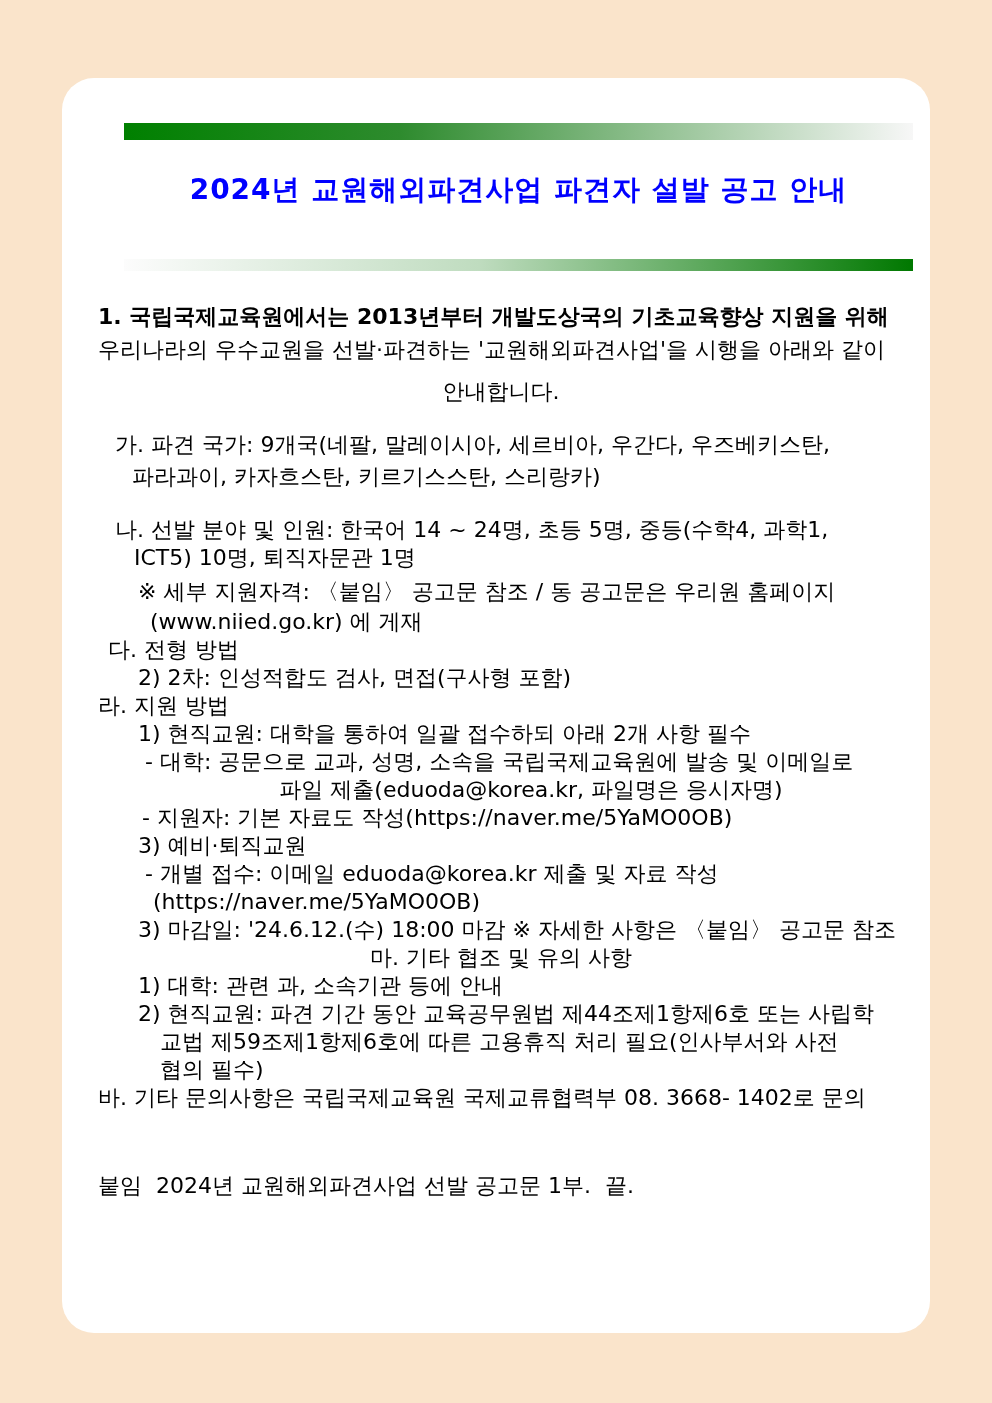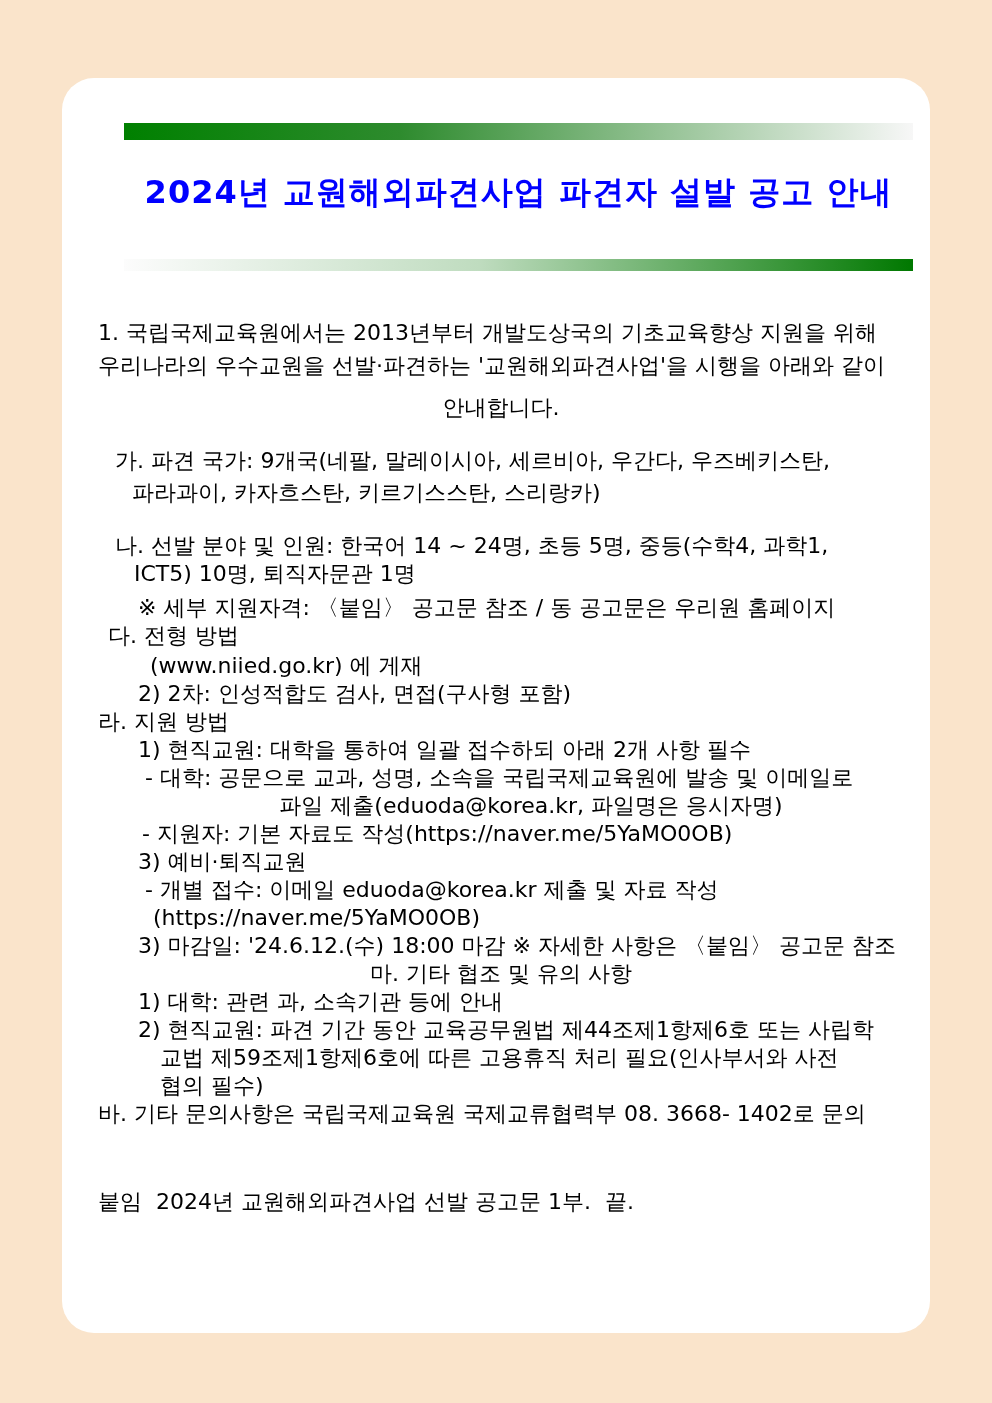--- a/index.html
+++ b/index.html
@@ -38,21 +38,21 @@
     width: 789px;
     height: 12px;
     background: linear-gradient(to right, #FCFCFC 0%, #BFDCBF 45%, #007800 100%);
   }
   .doc-title {
     position: absolute;
     left: 62px;
     top: 93px;
     width: 789px;
     text-align: center;
-    font-size: 32px;
+    font-size: 28px;
     font-weight: bold;
     color: #0000FF;
     white-space: nowrap;
     letter-spacing: 1px;
   }
   .doc-body {
     position: absolute;
     left: 36px;
     top: 225px;
     width: 806px;
@@ -65,30 +65,30 @@
   }
 </style>
 </head>
 <body>
 
 <div class="card">
   <div class="bar-top"></div>
   <div class="doc-title">2024년 교원해외파견사업 파견자 설발 공고 안내</div>
   <div class="bar-bottom"></div>
   <div class="doc-body">
-      <div class="line" style="padding-left: 0px; margin-top: 16px;">1. 국립국제교육원에서는 2013년부터 개발도상국의 기초교육향상 지원을 위해</div>
+      <div class="line" style="padding-left: 0px; margin-top: 0px; font-weight: bold;">1. 국립국제교육원에서는 2013년부터 개발도상국의 기초교육향상 지원을 위해</div>
       <div class="line" style="padding-left: 0px; margin-top: 5px;">우리나라의 우수교원을 선발·파견하는 '교원해외파견사업'을 시행을 아래와 같이</div>
       <div class="line" style="padding-left: 0px; margin-top: 14px; text-align: center;">안내합니다.</div>
       <div class="line" style="padding-left: 17px; margin-top: 25px;">가. 파견 국가: 9개국(네팔, 말레이시아, 세르비아, 우간다, 우즈베키스탄,</div>
       <div class="line" style="padding-left: 34px; margin-top: 4px;">파라과이, 카자흐스탄, 키르기스스탄, 스리랑카)</div>
       <div class="line" style="padding-left: 17px; margin-top: 25px;">나. 선발 분야 및 인원: 한국어 14 ~ 24명, 초등 5명, 중등(수학4, 과학1,</div>
       <div class="line" style="padding-left: 36px; margin-top: 0px;">ICT5) 10명, 퇴직자문관 1명</div>
       <div class="line" style="padding-left: 40px; margin-top: 6px;">※ 세부 지원자격: 〈붙임〉 공고문 참조 / 동 공고문은 우리원 홈페이지</div>
+      <div class="line" style="padding-left: 52px; margin-top: 2px;">(www.niied.go.kr) 에 게재</div>
       <div class="line" style="padding-left: 10px; margin-top: 0px;">다. 전형 방법</div>
-      <div class="line" style="padding-left: 52px; margin-top: 2px;">(www.niied.go.kr) 에 게재</div>
       <div class="line" style="padding-left: 40px; margin-top: 0px;">2) 2차: 인성적합도 검사, 면접(구사형 포함)</div>
       <div class="line" style="padding-left: 0px; margin-top: 0px;">라. 지원 방법</div>
       <div class="line" style="padding-left: 40px; margin-top: 0px;">1) 현직교원: 대학을 통하여 일괄 접수하되 아래 2개 사항 필수</div>
       <div class="line" style="padding-left: 47px; margin-top: 0px;">- 대학: 공문으로 교과, 성명, 소속을 국립국제교육원에 발송 및 이메일로</div>
       <div class="line" style="padding-left: 60px; margin-top: 0px; text-align: center;">파일 제출(eduoda@korea.kr, 파일명은 응시자명)</div>
       <div class="line" style="padding-left: 44px; margin-top: 0px;">- 지원자: 기본 자료도 작성(https://naver.me/5YaMO0OB)</div>
       <div class="line" style="padding-left: 40px; margin-top: 0px;">3) 예비·퇴직교원</div>
       <div class="line" style="padding-left: 47px; margin-top: 0px;">- 개별 접수: 이메일 eduoda@korea.kr 제출 및 자료 작성</div>
       <div class="line" style="padding-left: 55px; margin-top: 0px;">(https://naver.me/5YaMO0OB)</div>
       <div class="line" style="padding-left: 40px; margin-top: 0px;">3) 마감일: '24.6.12.(수) 18:00 마감 ※ 자세한 사항은 〈붙임〉 공고문 참조</div>

